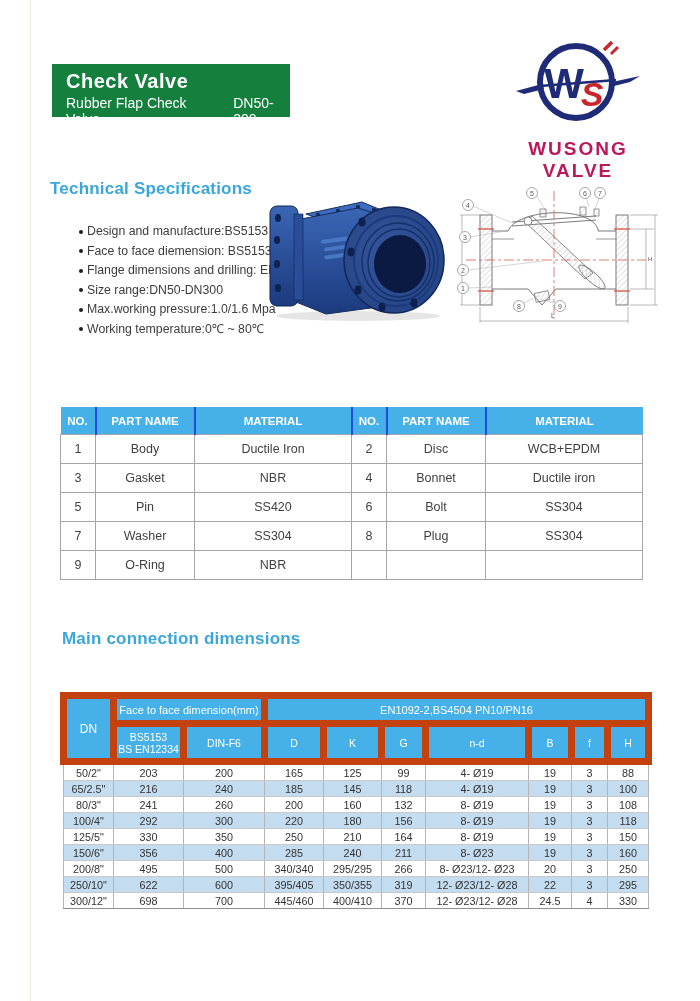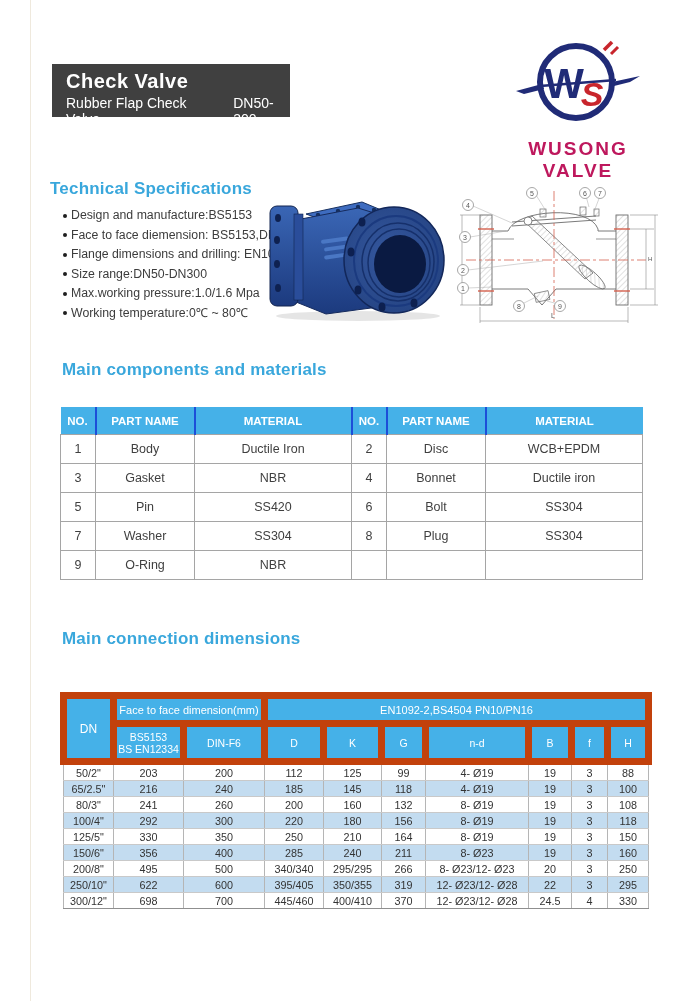--- a/index.html
+++ b/index.html
@@ -1,37 +1,37 @@
 <!DOCTYPE html>
 <html><head>
 <meta charset="utf-8">
 <style>
   html,body{margin:0;padding:0;background:#fff;}
   .page{position:relative;width:700px;height:1001px;background:#ffffff;overflow:hidden;
         font-family:"Liberation Sans",sans-serif;}
   .edge-line{position:absolute;left:30px;top:0;width:1px;height:1001px;background:#efe9dd;}
 
   
-  .banner{position:absolute;left:52px;top:64px;width:238px;height:53px;background:#404040;
+  .banner{position:absolute;left:52px;top:64px;width:238px;height:53px;background:#15803d;
           color:#fff;box-sizing:border-box;padding:6px 0 0 14px;}
   .banner-title{font-size:20px;font-weight:bold;letter-spacing:0.5px;line-height:23px;}
   .banner-sub{font-size:14px;margin-top:2px;display:flex;gap:26px;}
 
   
   .logo{position:absolute;left:492px;top:34px;width:172px;text-align:center;}
   .logo-brand{color:#be185d;font-weight:bold;font-size:19px;letter-spacing:2px;margin-top:0px;}
 
   
   .section-title{position:absolute;color:#39a7dc;font-size:17px;font-weight:bold;letter-spacing:0.2px;}
   .st-1{left:50px;top:179px;}
   .st-2{left:62px;top:360px;}
   .st-3{left:62px;top:629px;}
 
   
-  .spec-list{position:absolute;left:63px;top:206px;margin:0;padding:0;list-style:none;}
+  .spec-list{position:absolute;left:63px;top:206px;margin:16px;padding:0;list-style:none;}
   .spec-list li{display:flex;align-items:center;font-size:12.3px;color:#3c3c3c;line-height:19.5px;}
   .bullet{width:4px;height:4px;border-radius:50%;background:#1e1e1e;margin-right:4px;flex:0 0 auto;}
 
   .photo{position:absolute;left:266px;top:190px;}
   .drawing{position:absolute;left:448px;top:181px;}
 
   
   .comp-table{position:absolute;left:60px;top:407px;width:582px;border-collapse:collapse;table-layout:fixed;}
   .comp-table th{background:#45b1e8;color:#fff;font-size:11.5px;font-weight:bold;height:27px;
                  border-right:2px solid #1d4ed8;padding:0;}
@@ -234,21 +234,20 @@
       <text x="15" y="91.5">2</text>
       <circle cx="15" cy="107" r="5.5" fill="#fff" stroke="#909090" stroke-width="0.8"></circle>
       <text x="15" y="109.5">1</text>
       <circle cx="71" cy="125" r="5.5" fill="#fff" stroke="#909090" stroke-width="0.8"></circle>
       <text x="71" y="127.5">8</text>
       <circle cx="112" cy="125" r="5.5" fill="#fff" stroke="#909090" stroke-width="0.8"></circle>
       <text x="112" y="127.5">9</text>
     </g>
   </svg>
 
-  <div class="section-title st-2">Main components and materials</div>
   <table class="comp-table">
     <colgroup>
       <col style="width:35px">
         <col style="width:99px">
         <col style="width:157px">
       <col style="width:35px">
         <col style="width:99px">
         <col style="width:157px">
     </colgroup>
     <thead>
@@ -338,21 +337,21 @@
         <th>B</th>
         <th>f</th>
         <th>H</th>
       </tr>
     </thead>
     <tbody id="dim-body">
         <tr>
           <td>50/2"</td>
           <td>203</td>
           <td>200</td>
-          <td>112</td>
+          <td>165</td>
           <td>125</td>
           <td>99</td>
           <td>4- Ø19</td>
           <td>19</td>
           <td>3</td>
           <td>88</td>
         </tr>
         <tr class="alt">
           <td>65/2.5"</td>
           <td>216</td>

